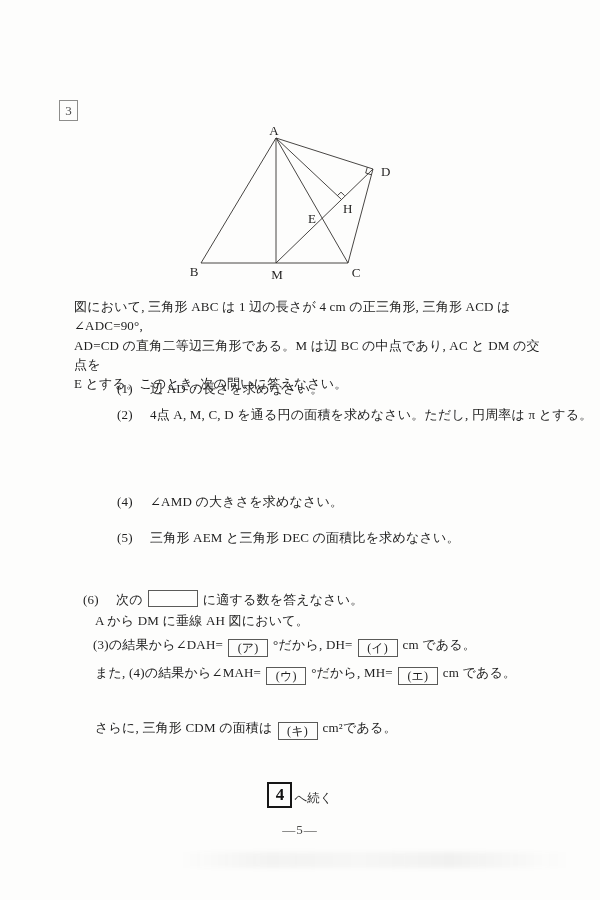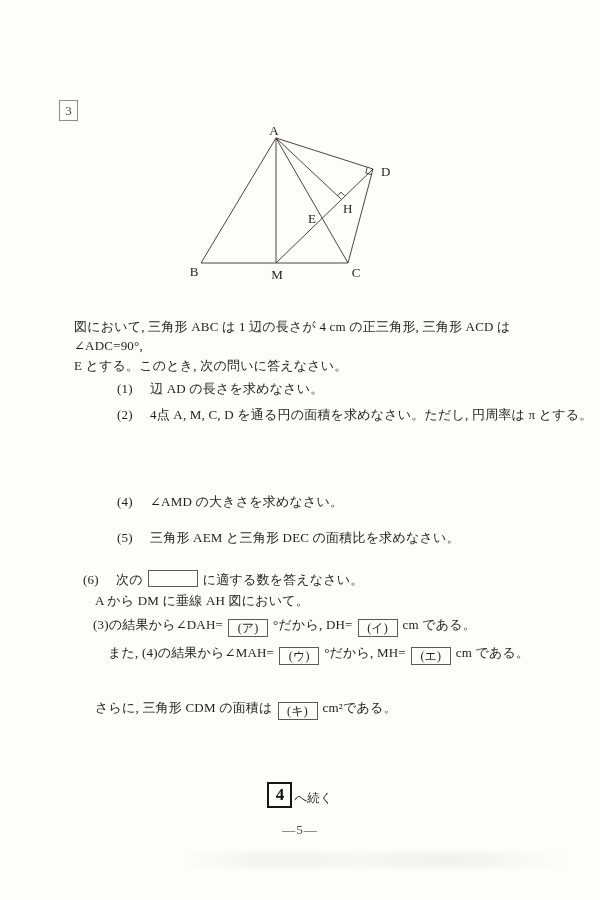--- a/index.html
+++ b/index.html
@@ -51,38 +51,38 @@
     fill: #252423;
     stroke: none;
   }
   .statement {
     position: absolute;
     left: 74px; top: 297px;
     width: 478px;
     font-size: 13px;
     line-height: 19.3px;
     letter-spacing: 0.2px;
-    margin-top: 20px;
   }
   .question {
     position: absolute;
     left: 83px;
     width: 480px;
     font-size: 13px;
     white-space: nowrap;
     letter-spacing: 0.2px;
     margin-left: 34px;
   }
   .qnum { display: inline-block; width: 33px; }
   .q6-line {
     position: absolute;
     width: 490px;
     font-size: 13px;
     white-space: nowrap;
     letter-spacing: 0.2px;
+    margin-top: 20px;
   }
   .blank-box {
     display: inline-block;
     min-width: 28px;
     height: 16px;
     line-height: 16px;
     border: 1px solid #5a5a58;
     margin: 0 5px;
     padding: 0 5px;
     text-align: center;
@@ -153,20 +153,21 @@
     <text x="194" y="276" text-anchor="middle">B</text>
     <text x="356" y="277" text-anchor="middle">C</text>
     <text x="381" y="176" text-anchor="start">D</text>
     <text x="316" y="223" text-anchor="end">E</text>
     <text x="343" y="213" text-anchor="start">H</text>
     <text x="277" y="279" text-anchor="middle">M</text>
   </svg>
 
   <div class="statement">
     <div>図において, 三角形 ABC は 1 辺の長さが 4 cm の正三角形, 三角形 ACD は∠ADC=90°,</div>
+    <div>AD=CD の直角二等辺三角形である。M は辺 BC の中点であり, AC と DM の交点を</div>
     <div>E とする。このとき, 次の問いに答えなさい。</div>
   </div>
 
   <div class="question" style="top:380px">
     <span class="qnum">(1)</span><span>辺 AD の長さを求めなさい。</span>
   </div>
   <div class="question" style="top:406px">
     <span class="qnum">(2)</span><span>4点 A, M, C, D を通る円の面積を求めなさい。ただし, 円周率は π とする。</span>
   </div>
   <div class="question" style="top:493px">
@@ -178,21 +179,21 @@
 
   <div class="q6-line" style="left:83px; top:570px">
     <span class="qnum">(6)</span><span>次の</span><span class="blank-box empty"></span><span>に適する数を答えなさい。</span>
   </div>
   <div class="q6-line" style="left:95px; top:592px">
     <span>A から DM に垂線 AH 図において。</span>
   </div>
   <div class="q6-line" style="left:93px; top:616px">
     <span>(3)の結果から∠DAH=</span><span class="blank-box">(ア)</span><span>°だから, DH=</span><span class="blank-box">(イ)</span><span>cm である。</span>
   </div>
-  <div class="q6-line" style="left:108px; top:644px">
+  <div class="q6-line" style="left:95px; top:644px">
     <span>また, (4)の結果から∠MAH=</span><span class="blank-box">(ウ)</span><span>°だから, MH=</span><span class="blank-box">(エ)</span><span>cm である。</span>
   </div>
   <div class="q6-line" style="left:95px; top:699px">
     <span>さらに, 三角形 CDM の面積は</span><span class="blank-box">(キ)</span><span>cm²である。</span>
   </div>
 
   <div class="footer-next">
     <div class="next-box">
       <span>4</span>
     </div>

